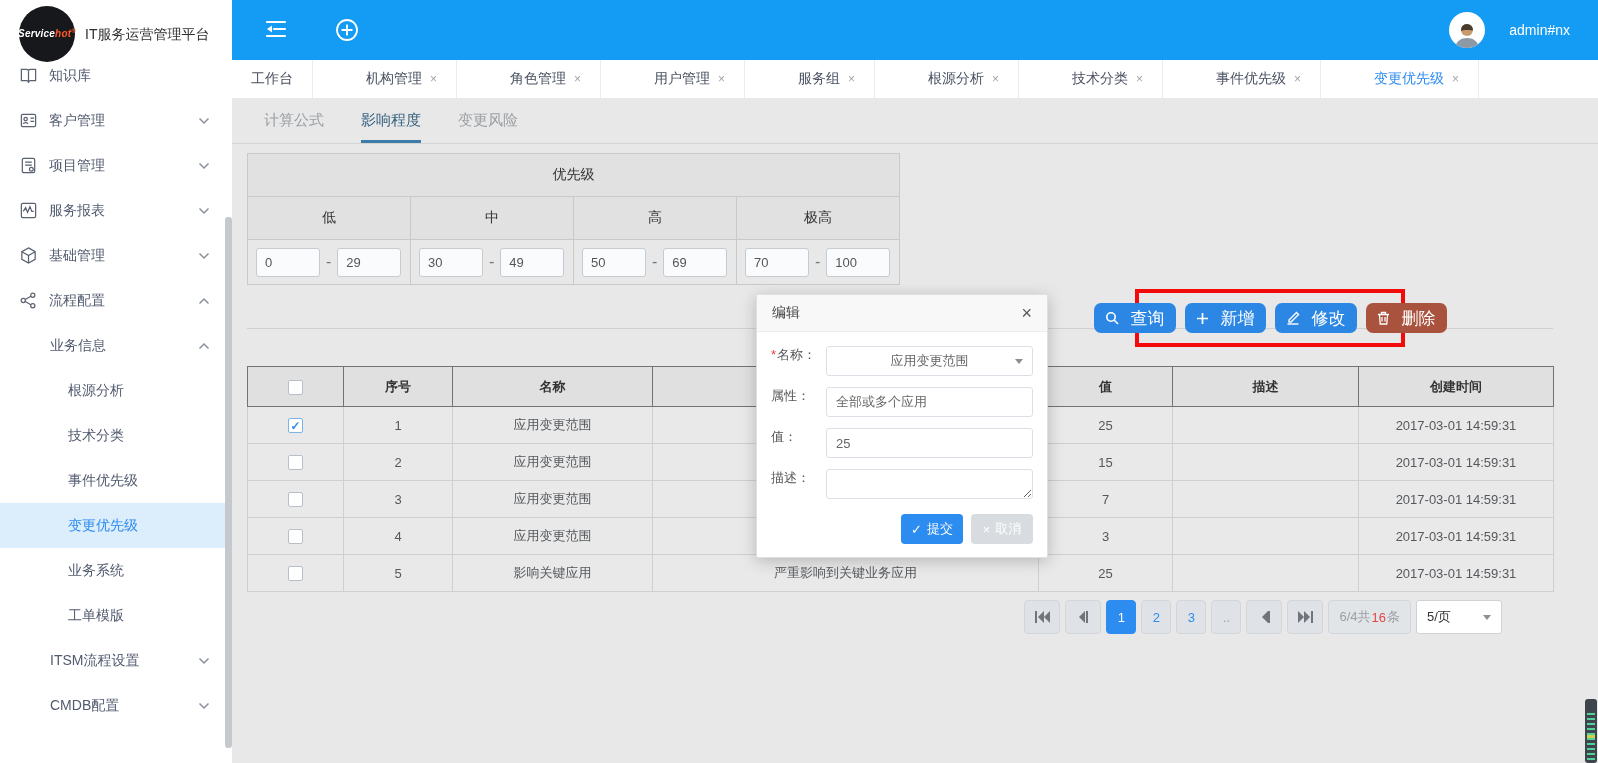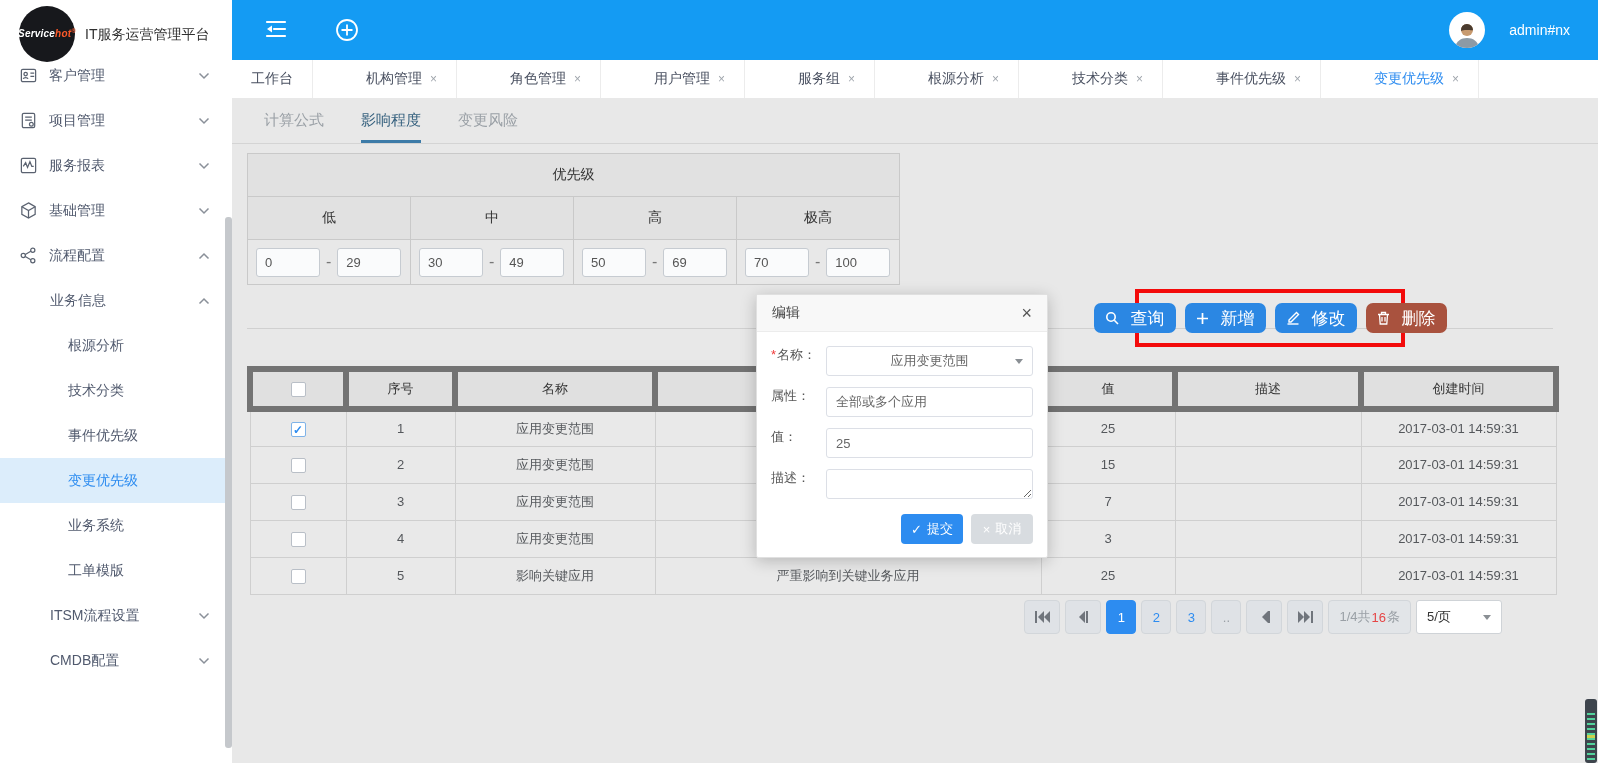--- a/index.html
+++ b/index.html
@@ -62,21 +62,21 @@
   .divider { position:absolute; left:15px; top:230px; width:1306px; height:1px; background:#d0d0d0; }
 
   
   .annot { position:absolute; left:903px; top:191px; width:270px; height:58px; border:4px solid #f30b0b; display:flex; align-items:center; justify-content:center; gap:9px; z-index:6; }
   .tbtn { height:30px; border-radius:7px; color:#fff; font-size:17px; display:flex; align-items:center; gap:12px; padding:0 11px; border:none; cursor:pointer; white-space:nowrap; }
   .tbtn.blue { background:#2b87e3; }
   .tbtn.red { background:#a9523e; }
 
   
   .mtable { position:absolute; left:15px; top:268px; width:1306px; border-collapse:collapse; table-layout:fixed; font-size:13px; }
-  .mtable th { height:40px; background:#e0e0e0; font-weight:normal; color:#333; border:6px solid #737373; }
+  .mtable th { height:40px; background:#e0e0e0; font-weight:bold; color:#333; border:1px solid #737373; }
   .mtable td { height:37px; text-align:center; border:1px solid #cfcfcf; background:#e9e9e9; color:#55585c; }
   .cb { display:inline-block; width:15px; height:15px; background:#fff; border:1px solid #b9bfc7; border-radius:2px; line-height:14px; font-size:12px; color:#2d8cf0; text-align:center; vertical-align:middle; cursor:pointer; }
   .cb.checked { border-color:#7fb3e8; font-weight:bold; }
 
   
   .pager { position:absolute; top:502px; right:96px; height:34px; display:flex; gap:5px; align-items:center; font-size:13px; }
   .pbtn { min-width:36px; height:34px; background:#dfe2e6; border:1px solid #d2d6da; border-radius:4px; display:flex; align-items:center; justify-content:center; color:#2d8cf0; cursor:pointer; }
   .pbtn.num { min-width:30px; }
   .pbtn.active { background:#2d8cf0; border-color:#2d8cf0; color:#fff; }
   .pbtn.dots { color:#9aa0a6; }
@@ -117,20 +117,29 @@
 <div class="screen">
 
   <aside class="sidebar">
     <div class="brand">
       <div class="logo-circle">
         <span class="lg"><span>Service</span><b>hot</b><sup>®</sup></span>
       </div>
       <div class="app-title">IT服务运营管理平台</div>
     </div>
     <nav class="menu">
+      <div class="mi lv0">
+        <span class="mic">
+            <svg width="19" height="19" viewBox="0 0 20 20" fill="none" stroke="#5a6270" stroke-width="1.3">
+              <path d="M2.5 3.5h5.5a2 2 0 0 1 2 2a2 2 0 0 1 2-2h5.5v12h-5.5a2 2 0 0 0-2 2a2 2 0 0 0-2-2H2.5z"></path>
+              <path d="M10 5.5v12"></path>
+            </svg>
+          </span>
+        <span>知识库</span>
+      </div>
       <div class="mi lv0">
         <span class="mic">
             <svg width="19" height="19" viewBox="0 0 20 20" fill="none" stroke="#5a6270" stroke-width="1.3">
               <rect x="2.5" y="3.5" width="15" height="13" rx="1.5"></rect>
               <circle cx="7" cy="8.5" r="1.8"></circle>
               <path d="M4.5 13.5c.5-1.6 4.5-1.6 5 0M12 7.5h4M12 11h4"></path>
             </svg>
           </span>
         <span>客户管理</span>
         <span class="chev">
@@ -481,21 +490,21 @@
           </svg>
         </div>
       <div class="pbtn">
           <svg width="15" height="12" viewBox="0 0 15 12" fill="#70757c">
             <polygon points="0,0 0,12 6,6"></polygon>
             <polygon points="6,0 6,12 12,6"></polygon>
             <rect x="13" y="0" width="2" height="12"></rect>
           </svg>
         </div>
       <div class="pinfo">
-          <span>1/4共</span>
+          <span>6/4共</span>
           <span class="red">16</span>
           <span>条</span>
         </div>
       <div class="psel">
           <span>5/页</span>
           <span class="caret"></span>
         </div>
     </div>
 
   </section>

